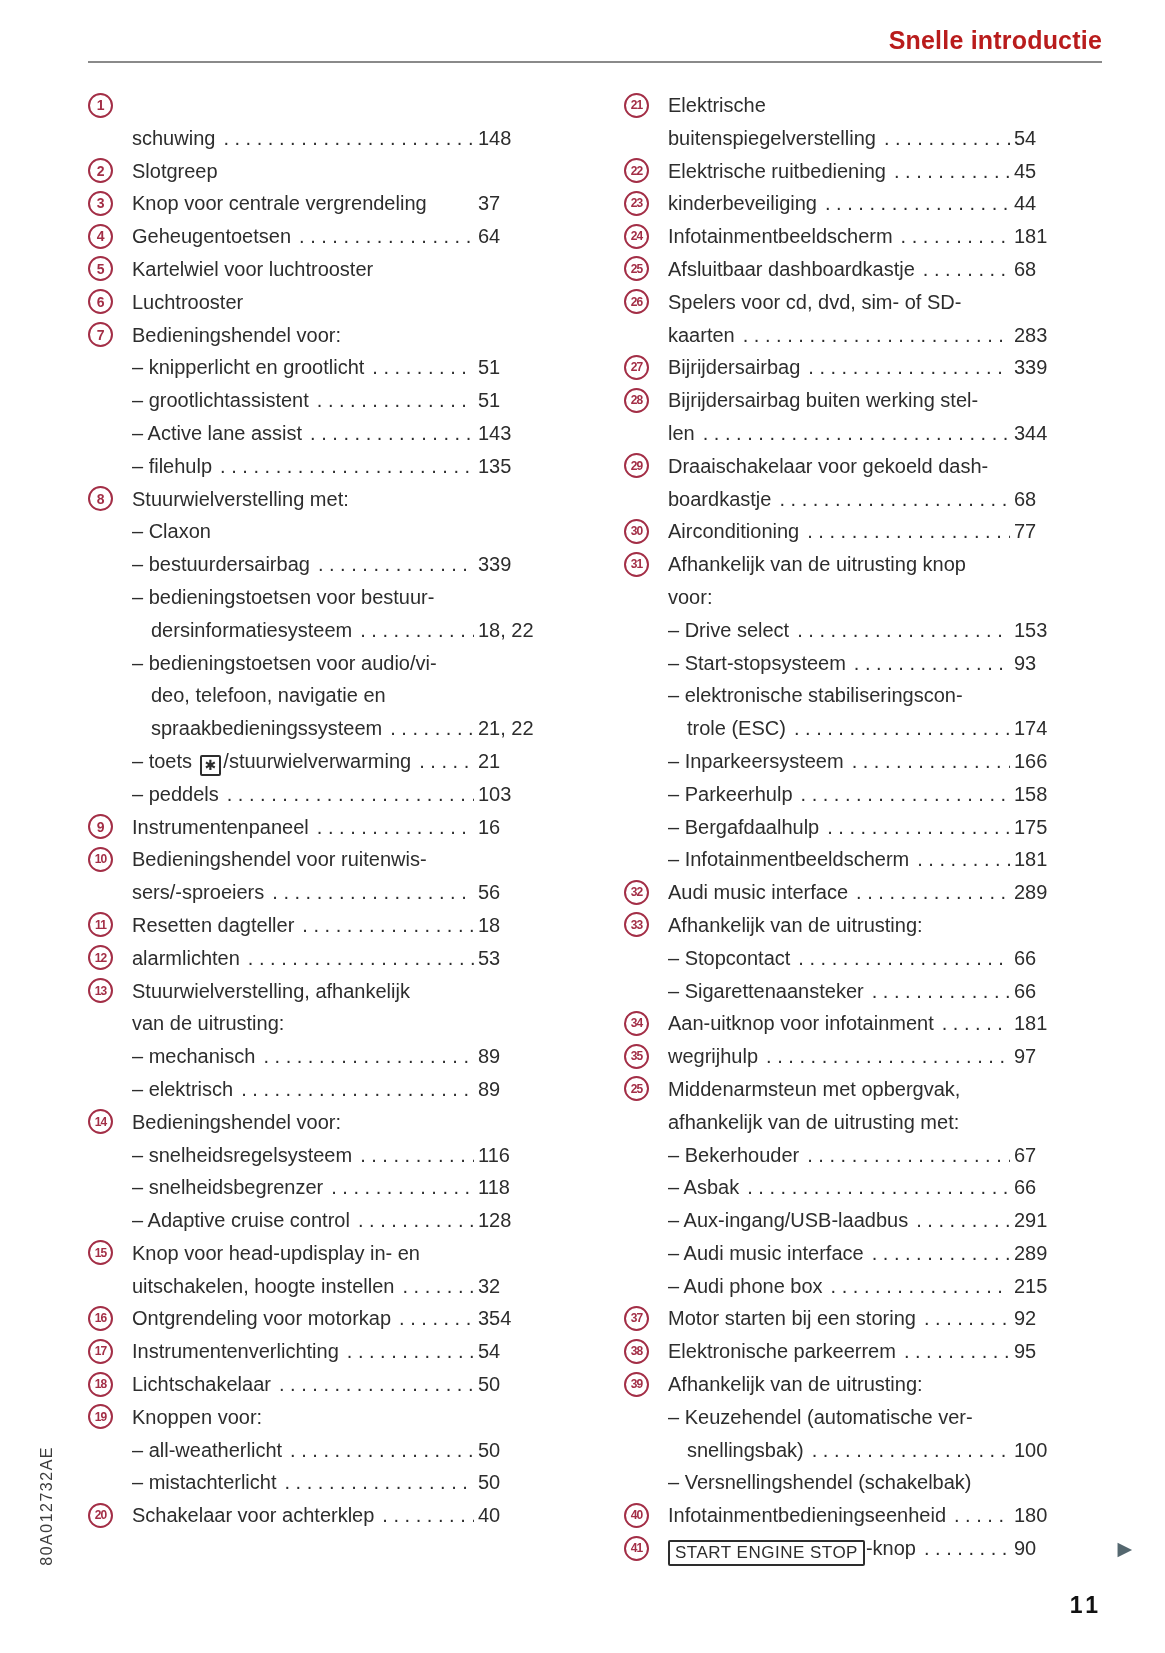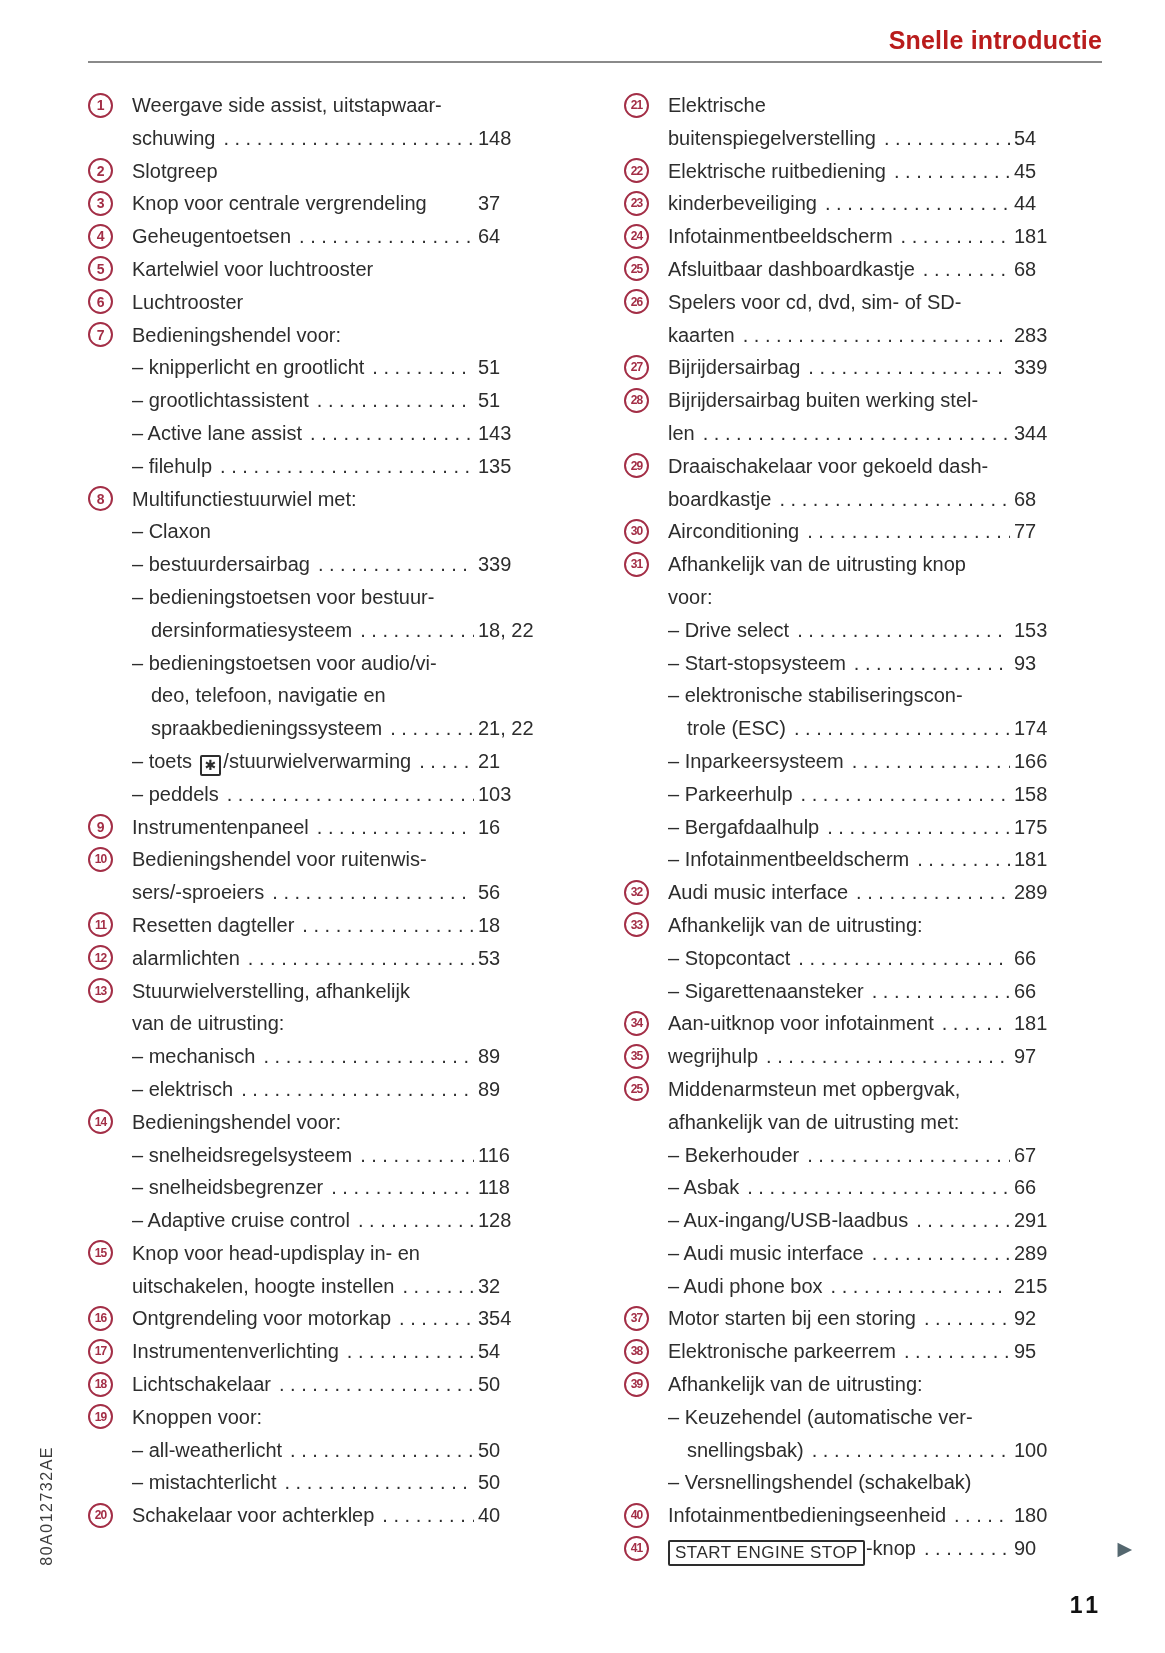--- a/index.html
+++ b/index.html
@@ -52,21 +52,20 @@
 <div class="page">
   <div class="title">Snelle introductie</div>
   <div class="rule"></div>
 
   <div class="cols">
     <div class="col">
         <div class="line">
           <span class="gut">
             <span class="circ">1</span>
           </span>
-          <span class="txt">Weergave side assist, uitstapwaar-</span>
         </div>
         <div class="line">
           <span class="gut"></span>
           <span class="txt">schuwing</span>
           <span class="dots"></span>
           <span class="pg">148</span>
         </div>
         <div class="line">
           <span class="gut">
             <span class="circ">2</span>
@@ -128,21 +127,21 @@
         <div class="line">
           <span class="gut"></span>
           <span class="txt">– filehulp</span>
           <span class="dots"></span>
           <span class="pg">135</span>
         </div>
         <div class="line">
           <span class="gut">
             <span class="circ">8</span>
           </span>
-          <span class="txt">Multifunctiestuurwiel met:</span>
+          <span class="txt">Stuurwielverstelling met:</span>
         </div>
         <div class="line">
           <span class="gut"></span>
           <span class="txt">– Claxon</span>
         </div>
         <div class="line">
           <span class="gut"></span>
           <span class="txt">– bestuurdersairbag</span>
           <span class="dots"></span>
           <span class="pg">339</span>

